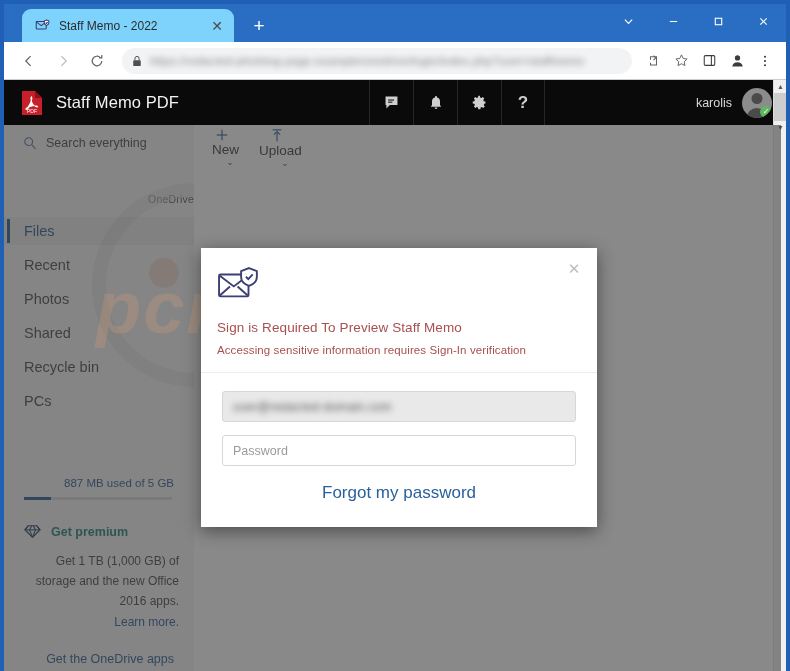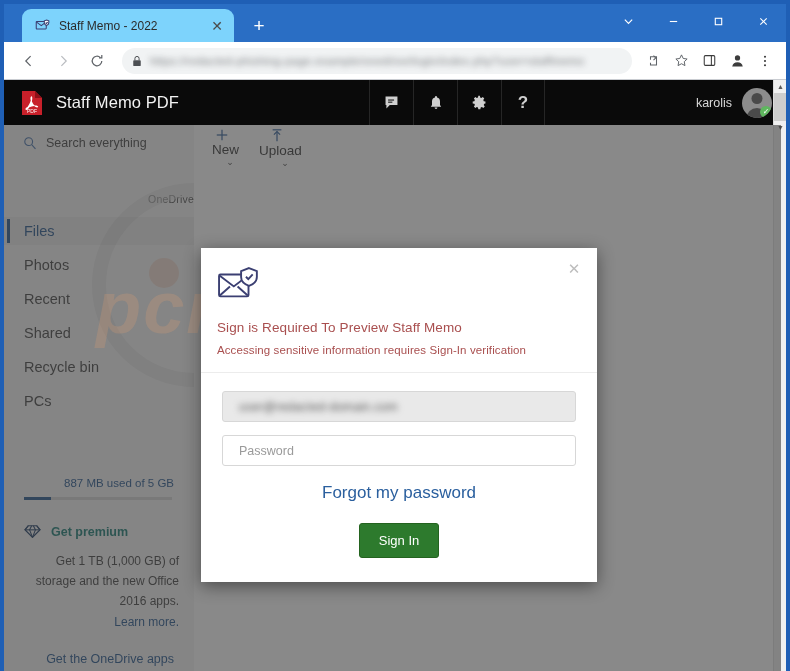--- a/index.html
+++ b/index.html
@@ -364,21 +364,21 @@
   }
   .modal-body {
     padding: 18px 21px 24px 21px;
     background: #ffffff;
   }
   .field {
     height: 31px;
     border: 1px solid #d7d7d7;
     border-radius: 3px;
     display: flex; align-items: center;
-    padding: 0 16px;
+    padding: 0 10px;
     margin-bottom: 13px;
     background: #ffffff;
   }
   .field.filled { background: #e9e9e9; }
   .field-val {
     font-size: 12px; color: #555;
     filter: blur(3.3px);
     letter-spacing: .3px;
   }
   .field-ph { font-size: 12.5px; color: #9a9a9a; }
@@ -576,22 +576,22 @@
               <circle cx="7.3" cy="7.3" r="5"></circle>
                 <line x1="11.2" y1="11.2" x2="16" y2="16.5"></line>
             </svg>
           </span>
           <span class="search-ph">Search everything</span>
         </div>
 
         <div class="sidebar-nav">
           <div class="nav-head">OneDrive</div>
           <div class="nav-item active">Files</div>
+          <div class="nav-item">Recent</div>
           <div class="nav-item">Photos</div>
-          <div class="nav-item">Recent</div>
           <div class="nav-item">Shared</div>
           <div class="nav-item">Recycle bin</div>
           <div class="nav-item">PCs</div>
         </div>
 
         <div class="storage">
           <div class="storage-text">887 MB used of 5 GB</div>
           <div class="storage-bar">
             <div class="storage-fill"></div>
           </div>
@@ -675,20 +675,17 @@
         <div class="field filled">
           <span class="field-val">user@redacted-domain.com</span>
         </div>
 
         <div class="field">
           <span class="field-ph">Password</span>
         </div>
 
         <div class="forgot">Forgot my password</div>
 
-        <div class="signin-wrap">
-          <span class="signin">Sign In</span>
-        </div>
       </div>
     </div>
 
   </div>
 </div>
 
 </body></html>

